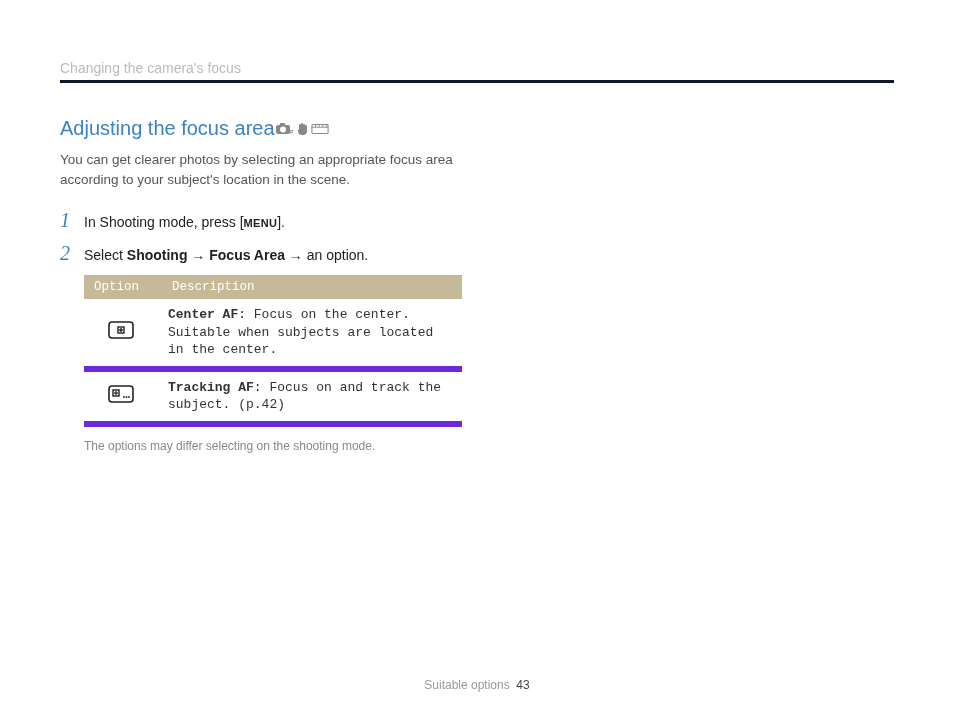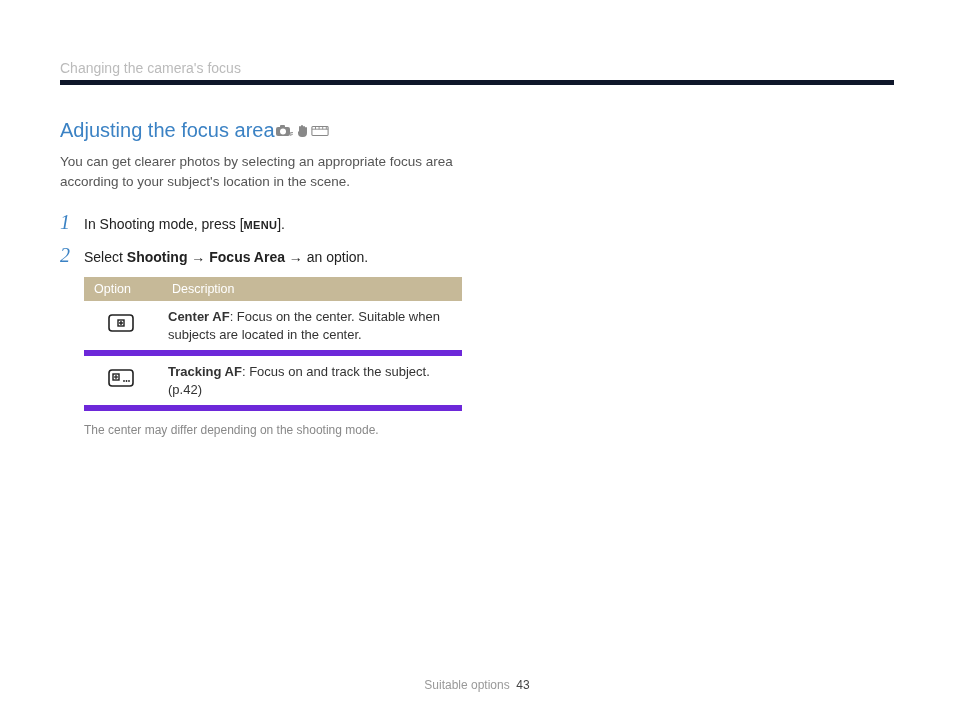--- a/index.html
+++ b/index.html
@@ -9,21 +9,21 @@
     background: #fff;
     font-family: Arial, Helvetica, sans-serif;
     color: #333;
     position: relative;
     padding: 60px 60px 0 60px;
   }
   .header-line {
     font-size: 14px;
     color: #bbb;
     font-weight: 300;
-    border-bottom: 5px solid #0f172a;
+    border-bottom: 3px solid #0f172a;
     padding-bottom: 4px;
     margin-bottom: 34px;
   }
   .title-row {
     display: flex;
     align-items: center;
     gap: 0;
     margin-bottom: 10px;
   }
   .section-title {
@@ -67,20 +67,21 @@
   .menu-label {
     font-weight: 900;
     font-size: 11px;
     letter-spacing: 0.3px;
     vertical-align: middle;
   }
   .table-wrap {
     margin-left: 24px;
     margin-top: 4px;
     width: 378px;
+    font-family: Liberation Mono, monospace;
   }
   table {
     border-collapse: collapse;
     width: 100%;
     font-size: 13px;
   }
   thead th {
     background: #c6b998;
     color: #fff;
     font-weight: 400;
@@ -205,17 +206,17 @@
                 <circle cx="21" cy="12" r="0.9" fill="#222"></circle>
               </svg>
           </span>
         </td>
         <td><span class="opt-bold">Tracking AF</span><span>: Focus on and track the subject. (p.42)</span></td>
       </tr>
     </tbody>
   </table>
 </div>
 
-<p class="note">The center may differ depending on the shooting mode.</p>
+<p class="note">The options may differ selecting on the shooting mode.</p>
 
 <div class="footer">
   <span>Suitable options</span>&nbsp;&nbsp;<span class="pg">43</span>
 </div>
 
 </body></html>

